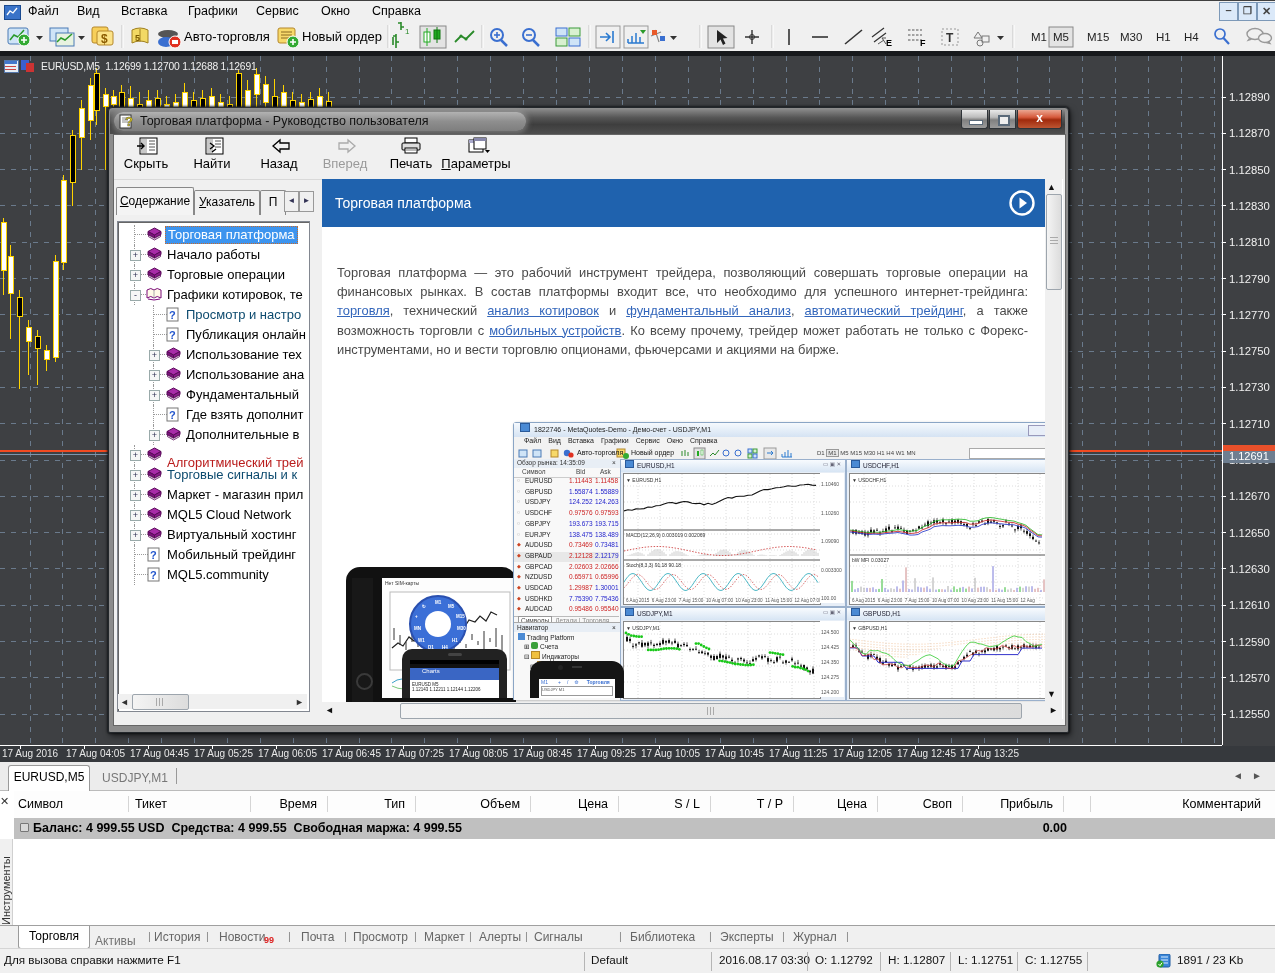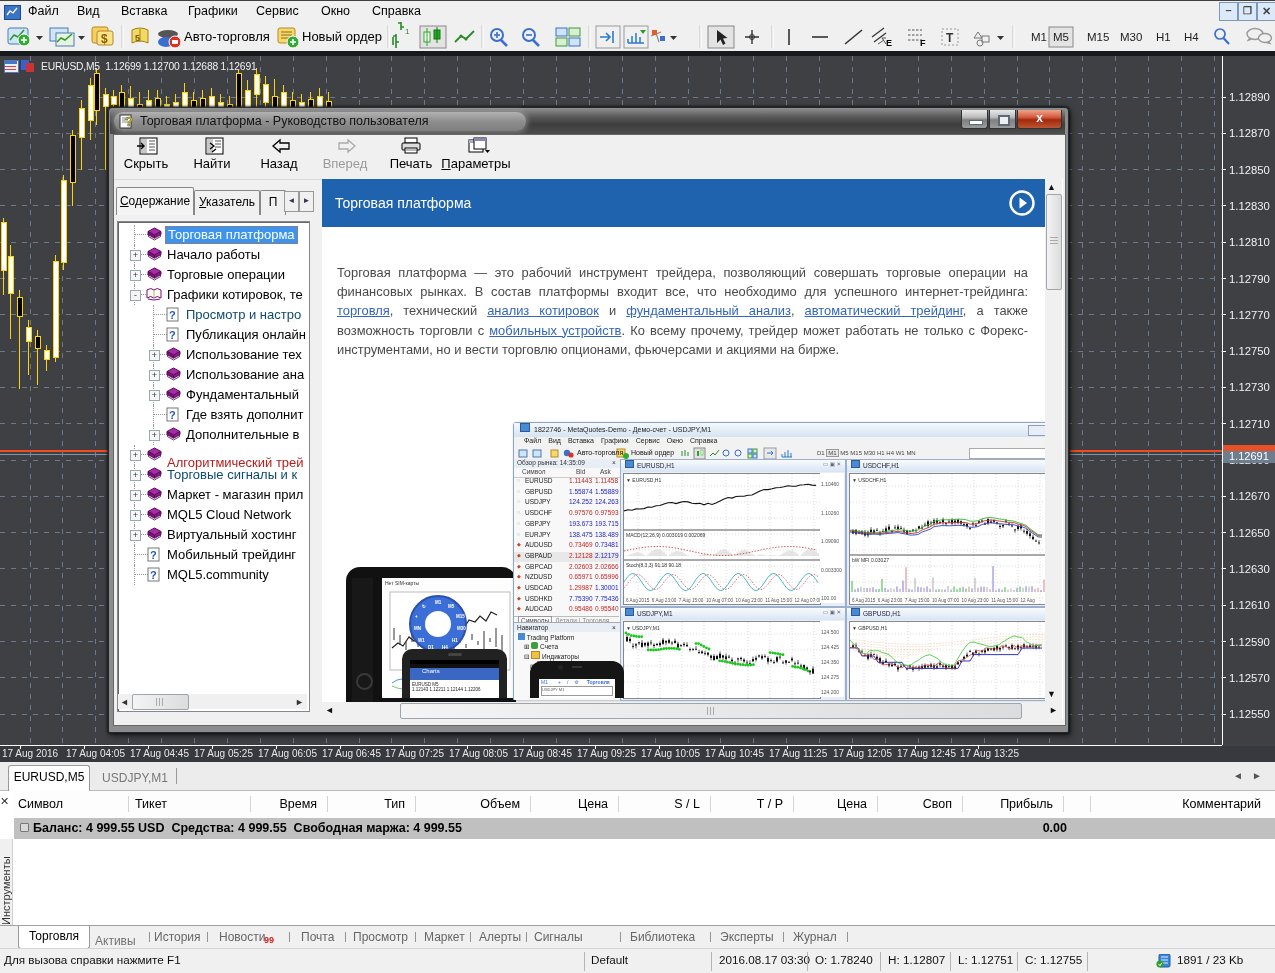--- a/index.html
+++ b/index.html
@@ -456,21 +456,21 @@
 <div class="abs" style="left:846px;top:4px;font-size:11px;color:#888;">|</div>
   </div>
 
 <div class="abs" id="statusbar">
  <div class="abs" style="left:4px;top:4px;">Для вызова справки нажмите F1</div>
  <div class="ssep" style="left:584px;"></div>
  <div class="abs" style="left:591px;top:4px;">Default</div>
  <div class="ssep" style="left:711px;"></div>
  <div class="abs" style="left:719px;top:4px;">2016.08.17 03:30</div>
  <div class="ssep" style="left:807px;"></div>
- <div class="abs" style="left:815px;top:4px;">O: 1.78240</div>
+ <div class="abs" style="left:815px;top:4px;">O: 1.12792</div>
  <div class="ssep" style="left:880px;"></div>
  <div class="abs" style="left:888px;top:4px;">H: 1.12807</div>
  <div class="ssep" style="left:950px;"></div>
  <div class="abs" style="left:958px;top:4px;">L: 1.12751</div>
  <div class="ssep" style="left:1017px;"></div>
  <div class="abs" style="left:1025px;top:4px;">C: 1.12755</div>
  <div class="ssep" style="left:1087px;"></div>
  <div class="abs" style="left:1156px;top:5px;width:16px;height:14px;">
    <svg width="16" height="14">
         <rect x="3" y="0" width="11" height="13" rx="1.5" fill="#3a86d8" stroke="#1e5aa0"></rect>

